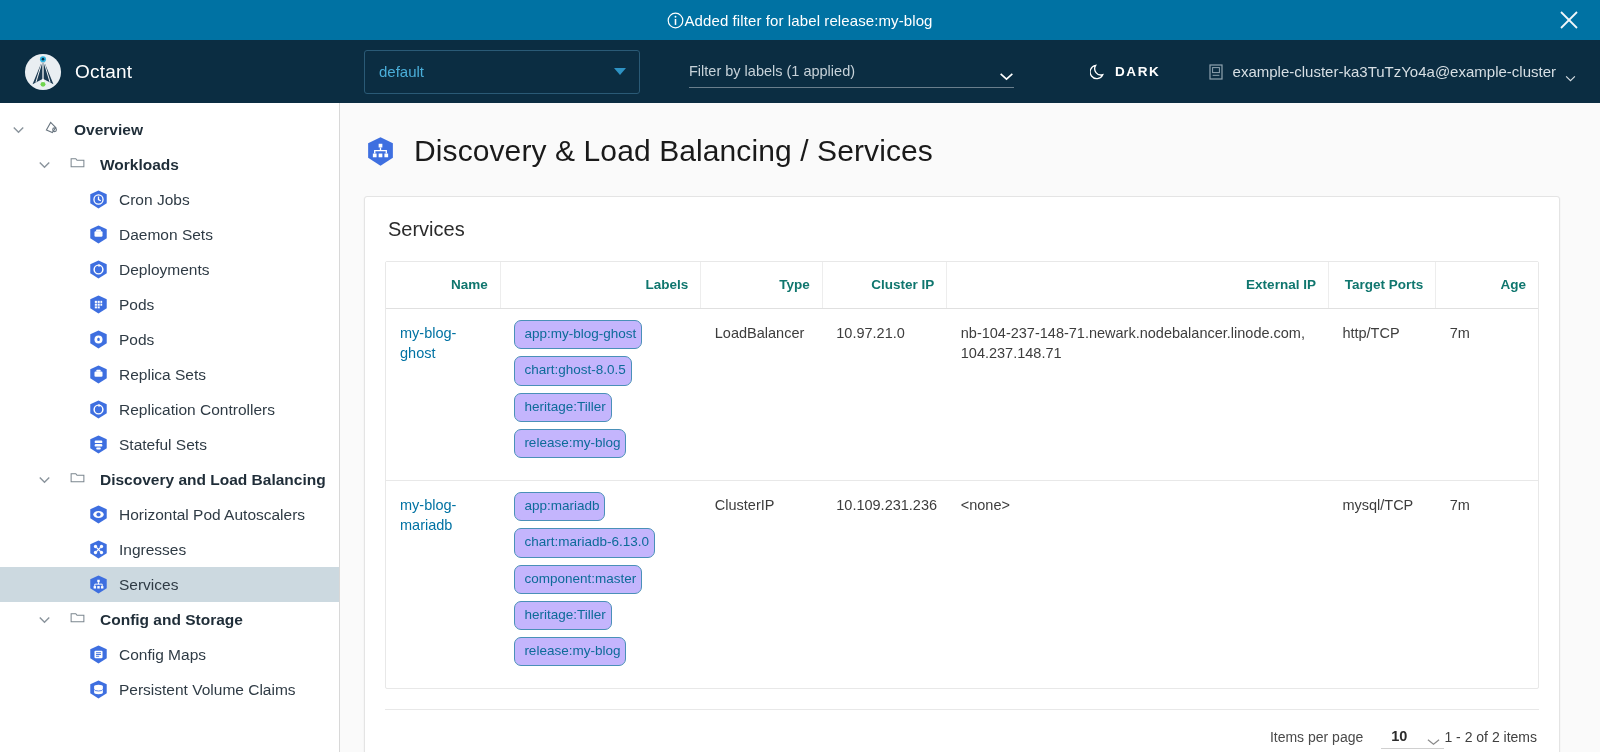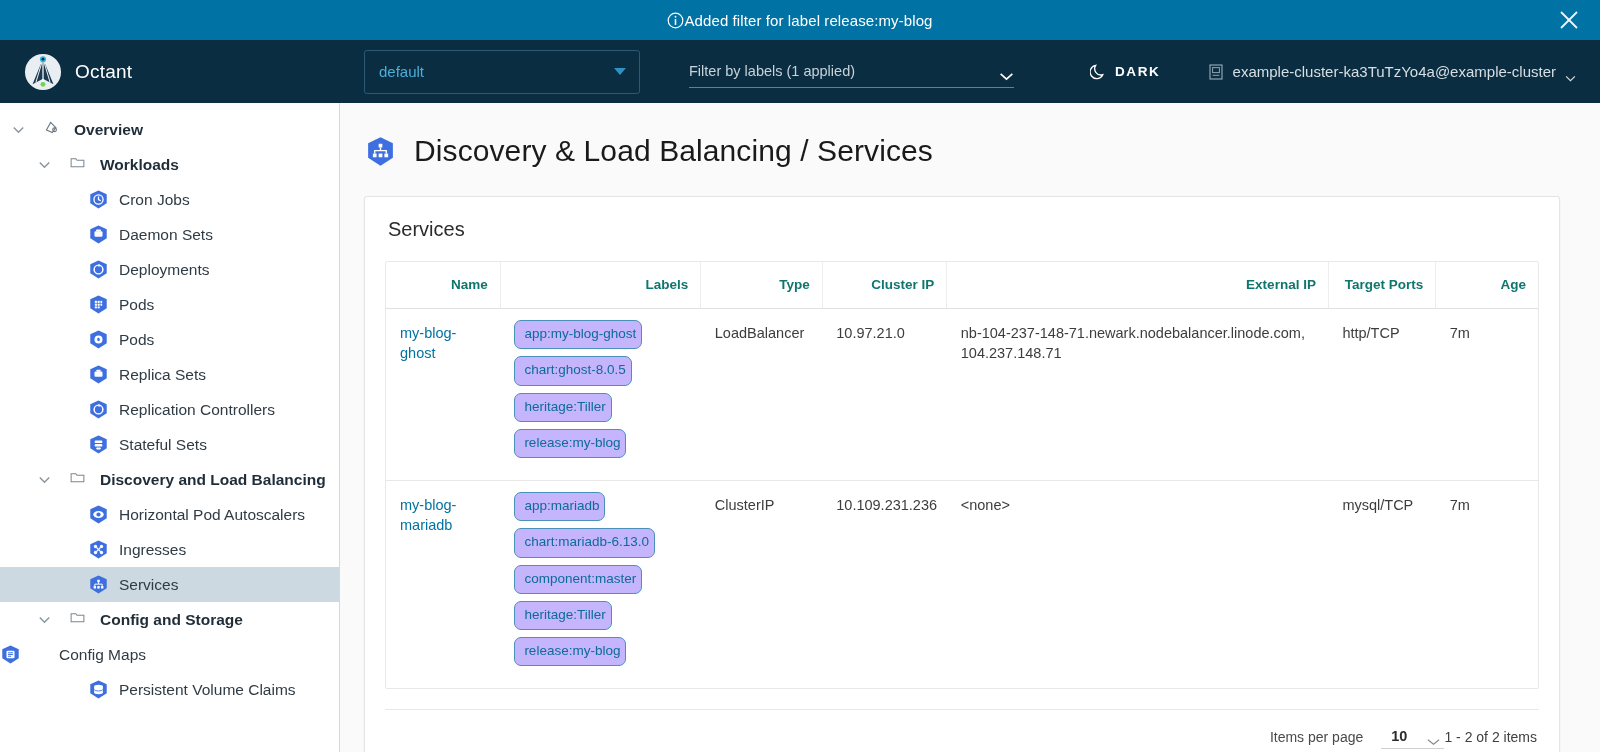--- a/index.html
+++ b/index.html
@@ -360,21 +360,21 @@
         <div class="nav-row group" style="padding-left: 36px;">
           <span class="twisty"><svg viewBox="0 0 18 18" width="17" height="17">
               <polyline points="4,7 9,12 14,7" fill="none" stroke="#8a949c" stroke-width="1.5"></polyline>
             </svg></span>
           <span class="sp" style="width:16px"></span>
           <span class="nav-icon"><svg viewBox="0 0 20 20" width="17" height="17">
               <path d="M2.5 5.5 L8 5.5 L9.4 7.4 L17.5 7.4 L17.5 15 L2.5 15 Z" fill="none" stroke="#7b868f" stroke-width="1.2"></path>
             </svg></span>
           <span class="nav-label">Config and Storage</span>
         </div>
-        <div class="nav-row" style=" gap: 28px;">
+        <div class="nav-row" style="padding-left: 88px;">
           <span class="nav-icon"><svg viewBox="0 0 24 24" width="21" height="21">
               <path d="M12 1.6 L21.4 6 L21.4 16.4 L12 22.4 L2.6 16.4 L2.6 6 Z" fill="#3e6fe0"></path>
               <rect x="7.4" y="7.6" width="9.2" height="8.8" rx="1.2" fill="#ffffff"></rect>
               <line x1="9.2" y1="10" x2="14.8" y2="10" stroke="#3e6fe0" stroke-width="1.1"></line>
               <line x1="9.2" y1="12" x2="14.8" y2="12" stroke="#3e6fe0" stroke-width="1.1"></line>
               <line x1="9.2" y1="14" x2="12.8" y2="14" stroke="#3e6fe0" stroke-width="1.1"></line>
             </svg></span>
           <span class="nav-label">Config Maps</span>
         </div>
         <div class="nav-row" style="padding-left: 88px;">

